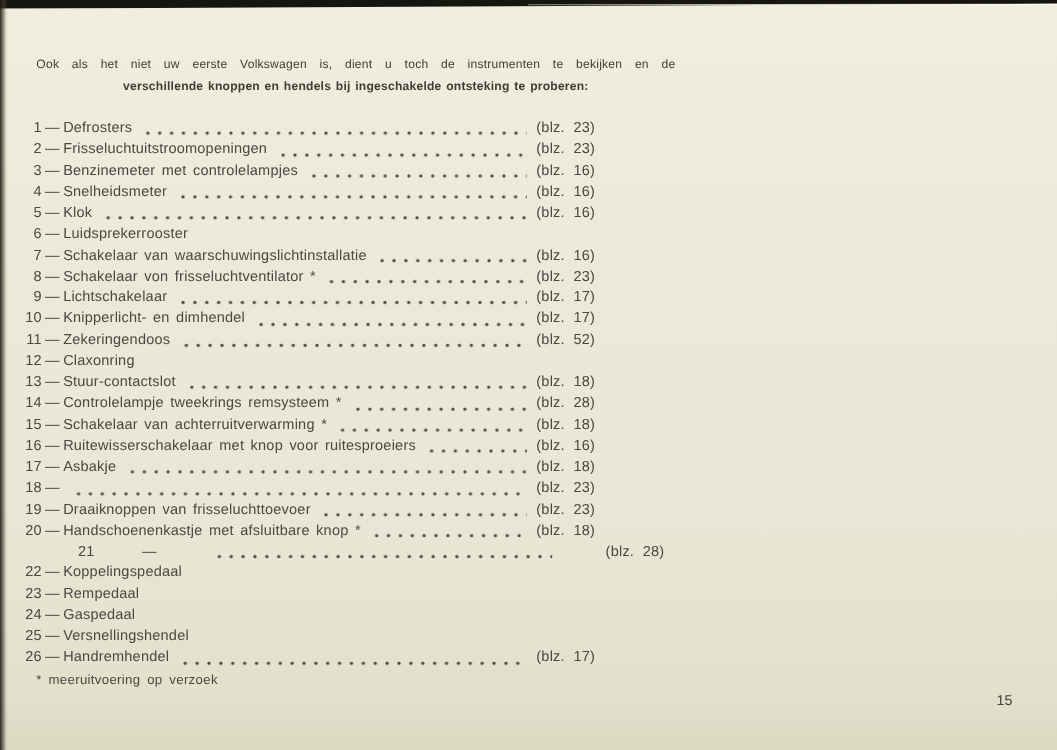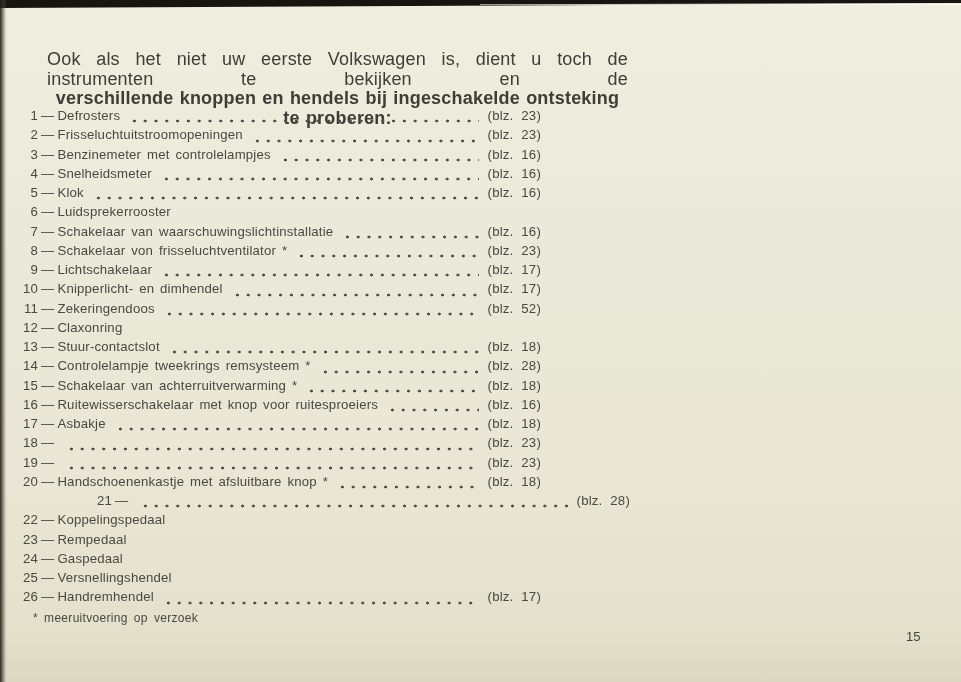--- a/index.html
+++ b/index.html
@@ -21,22 +21,22 @@
   .top-bar-highlight {
     position:absolute; top:3px; left:480px; width:481px; height:2px;
     background:rgba(255,255,252,0.75);
     clip-path:polygon(0 60%, 100% 0, 100% 100%, 0 100%);
   }
   .left-edge {
     position:absolute; top:0; left:0; width:7px; height:682px;
     background:linear-gradient(90deg, rgba(28,26,20,0.92) 0%, rgba(70,66,54,0.55) 45%, rgba(110,105,88,0.18) 75%, rgba(110,105,88,0) 100%);
   }
   .intro {
-    position:absolute; left:47px; top:50px; width:581px;
-    font-size:18px; line-height:19.5px;
+    position:absolute; left:33px; top:50px; width:581px;
+    font-size:11px; line-height:19.5px;
     color:#3e3d37; letter-spacing:0.2px; word-spacing:1.5px;
   }
   .intro .l1 { text-align:justify; text-align-last:justify; white-space:normal; }
   .intro .l2 { font-weight:700; word-spacing:1px;text-align:center; }
   .list {
     position:absolute; left:21px; top:108px; width:520px;
     font-size:13.2px; color:#4a4842;
   }
   .row {
     display:flex; align-items:baseline; height:19.25px;
@@ -46,21 +46,21 @@
   .row .dash { flex:none; padding:0 3px; }
   .row .label{ flex:none; }
   .row .leader {
     flex:1 1 auto; align-self:stretch; margin:0 9px 0 9px;
     background-image:radial-gradient(circle, #514f48 1.15px, rgba(0,0,0,0) 1.8px);
     background-size:10.8px 4px;
     background-repeat:repeat-x;
     background-position:left 0 bottom 4px;
   }
   .row .ref  { flex:none; word-spacing:4px; }
-  .row.indent { margin-left:74px; width:535px; }
+  .row.indent { margin-left:48px; width:535px;gap:40px; }
   .footnote {
     position:absolute; left:33px; top:611px;
     font-size:12px; color:#4a4842; letter-spacing:0.3px; word-spacing:2.5px;
   }
   .pagenum {
     position:absolute; left:906px; top:629px;
     font-size:13px; color:#45433d;
   }
 </style>
 </head>
@@ -194,20 +194,21 @@
       </div>
       <div class="row">
         <span class="num">18</span>
         <span class="dash">—</span>
         <span class="leader"></span>
         <span class="ref">(blz. 23)</span>
       </div>
       <div class="row">
         <span class="num">19</span>
         <span class="dash">—</span>
+        <span class="label">Draaiknoppen van frisseluchttoevoer</span>
         <span class="leader"></span>
         <span class="ref">(blz. 23)</span>
       </div>
       <div class="row">
         <span class="num">20</span>
         <span class="dash">—</span>
         <span class="label">Handschoenenkastje met afsluitbare knop *</span>
         <span class="leader"></span>
         <span class="ref">(blz. 18)</span>
       </div>

